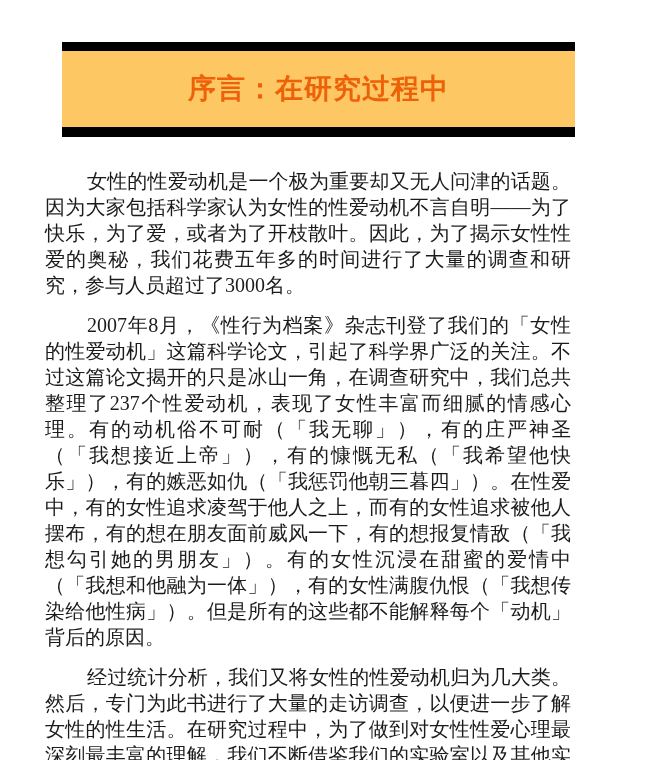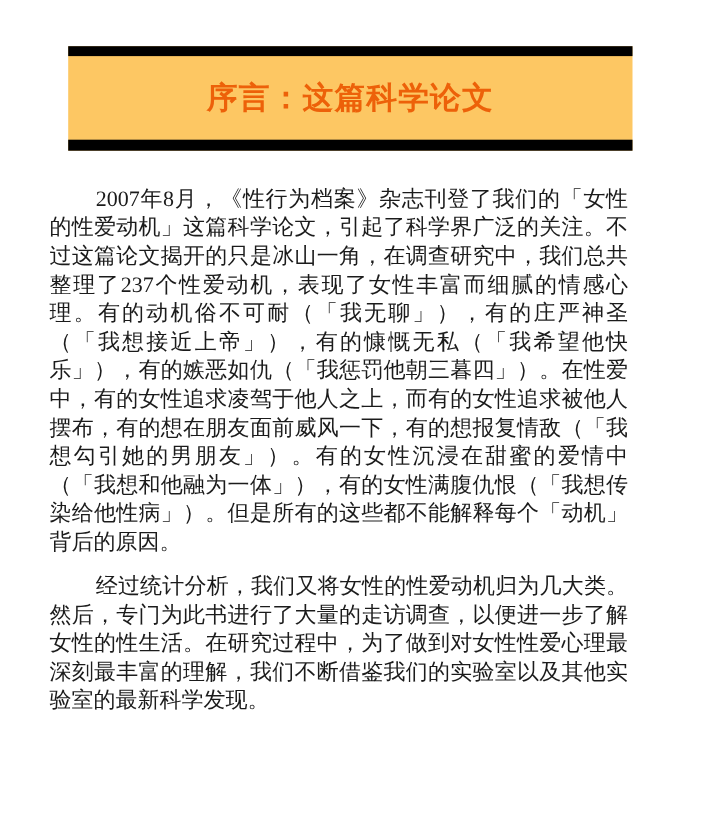--- a/index.html
+++ b/index.html
@@ -57,21 +57,22 @@
     margin:0 0 14px 0;
   }
   .body-text p:last-child{margin-bottom:0;}
 </style>
 </head>
 <body>
 
 <div class="page">
 
   <header class="title-banner">
-    <h1>序言：这篇科学论文</h1>
+    <h1>序言：在研究过程中</h1>
   </header>
 
   <main class="body-text">
+    <p>女性的性爱动机是一个极为重要却又无人问津的话题。因为大家包括科学家认为女性的性爱动机不言自明——为了快乐，为了爱，或者为了开枝散叶。因此，为了揭示女性性爱的奥秘，我们花费五年多的时间进行了大量的调查和研究，参与人员超过了3000名。</p>
     <p>2007年8月，《性行为档案》杂志刊登了我们的「女性的性爱动机」这篇科学论文，引起了科学界广泛的关注。不过这篇论文揭开的只是冰山一角，在调查研究中，我们总共整理了237个性爱动机，表现了女性丰富而细腻的情感心理。有的动机俗不可耐（「我无聊」），有的庄严神圣（「我想接近上帝」），有的慷慨无私（「我希望他快乐」），有的嫉恶如仇（「我惩罚他朝三暮四」）。在性爱中，有的女性追求凌驾于他人之上，而有的女性追求被他人摆布，有的想在朋友面前威风一下，有的想报复情敌（「我想勾引她的男朋友」）。有的女性沉浸在甜蜜的爱情中（「我想和他融为一体」），有的女性满腹仇恨（「我想传染给他性病」）。但是所有的这些都不能解释每个「动机」背后的原因。</p>
     <p>经过统计分析，我们又将女性的性爱动机归为几大类。然后，专门为此书进行了大量的走访调查，以便进一步了解女性的性生活。在研究过程中，为了做到对女性性爱心理最深刻最丰富的理解，我们不断借鉴我们的实验室以及其他实验室的最新科学发现。</p>
   </main>
 
 </div>
 
 </body></html>

